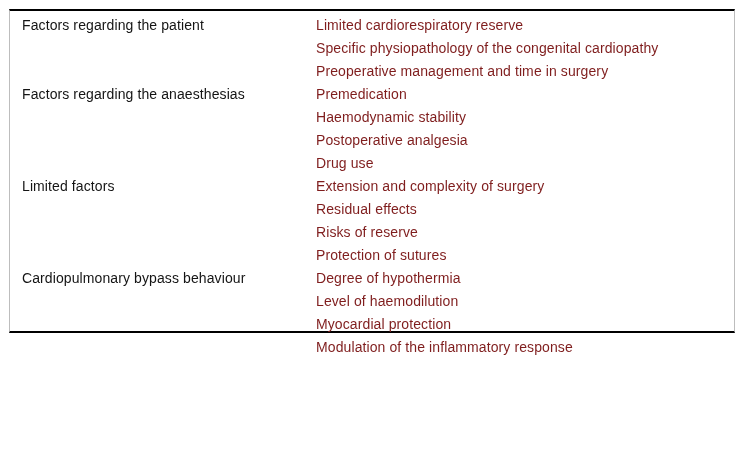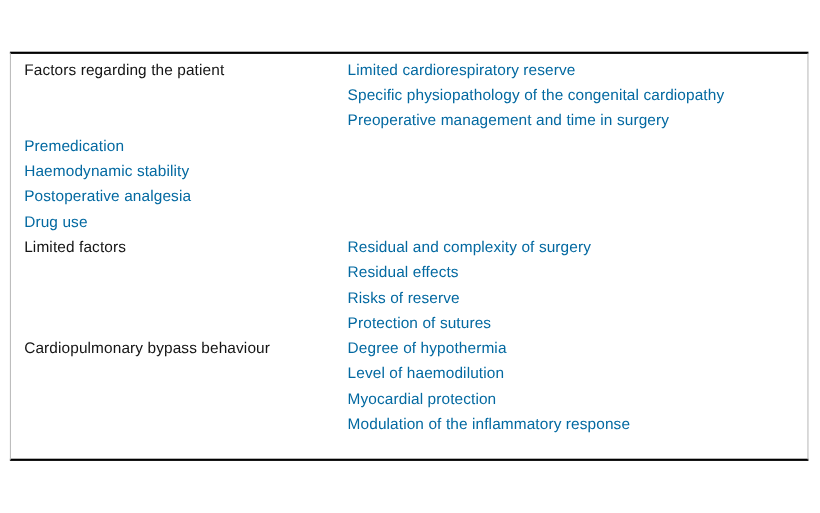--- a/index.html
+++ b/index.html
@@ -13,28 +13,27 @@
     width: 745px;
     height: 466px;
     background: #ffffff;
     overflow: hidden;
   }
   .table-frame {
     position: absolute;
     left: 9px;
     top: 9px;
     width: 726px;
-    height: 372px;
+    height: 324px;
     box-sizing: border-box;
     border-top: 2px solid #000000;
     border-bottom: 2px solid #000000;
     border-left: 1px solid #bdbdbd;
     border-right: 1px solid #bdbdbd;
     background: #ffffff;
-    margin-top: 38px;
   }
   .table-body {
     padding: 3px 0 0 12px;
   }
   .group-row {
     display: flex;
     align-items: flex-start;
   }
   .category-cell {
     width: 294px;
@@ -43,51 +42,52 @@
     line-height: 23px;
     color: #141414;
     letter-spacing: 0.1px;
   }
   .items-cell {
     flex: 1 1 auto;
   }
   .item-line {
     font-size: 14px;
     line-height: 23px;
-    color: #0369a1;
+    color: #7f1d1d;
     letter-spacing: 0.1px;
     white-space: nowrap;
   }
 </style>
 </head>
 <body>
 
 <div id="page">
   <div class="table-frame">
     <div class="table-body">
         <div class="group-row">
           <div class="category-cell">Factors regarding the patient</div>
           <div class="items-cell">
             <div class="item-line">Limited cardiorespiratory reserve</div>
             <div class="item-line">Specific physiopathology of the congenital cardiopathy</div>
             <div class="item-line">Preoperative management and time in surgery</div>
           </div>
         </div>
         <div class="group-row">
+          <div class="category-cell">Factors regarding the anaesthesias</div>
           <div class="items-cell">
             <div class="item-line">Premedication</div>
             <div class="item-line">Haemodynamic stability</div>
             <div class="item-line">Postoperative analgesia</div>
             <div class="item-line">Drug use</div>
           </div>
         </div>
         <div class="group-row">
           <div class="category-cell">Limited factors</div>
           <div class="items-cell">
-            <div class="item-line">Residual and complexity of surgery</div>
+            <div class="item-line">Extension and complexity of surgery</div>
             <div class="item-line">Residual effects</div>
             <div class="item-line">Risks of reserve</div>
             <div class="item-line">Protection of sutures</div>
           </div>
         </div>
         <div class="group-row">
           <div class="category-cell">Cardiopulmonary bypass behaviour</div>
           <div class="items-cell">
             <div class="item-line">Degree of hypothermia</div>
             <div class="item-line">Level of haemodilution</div>

